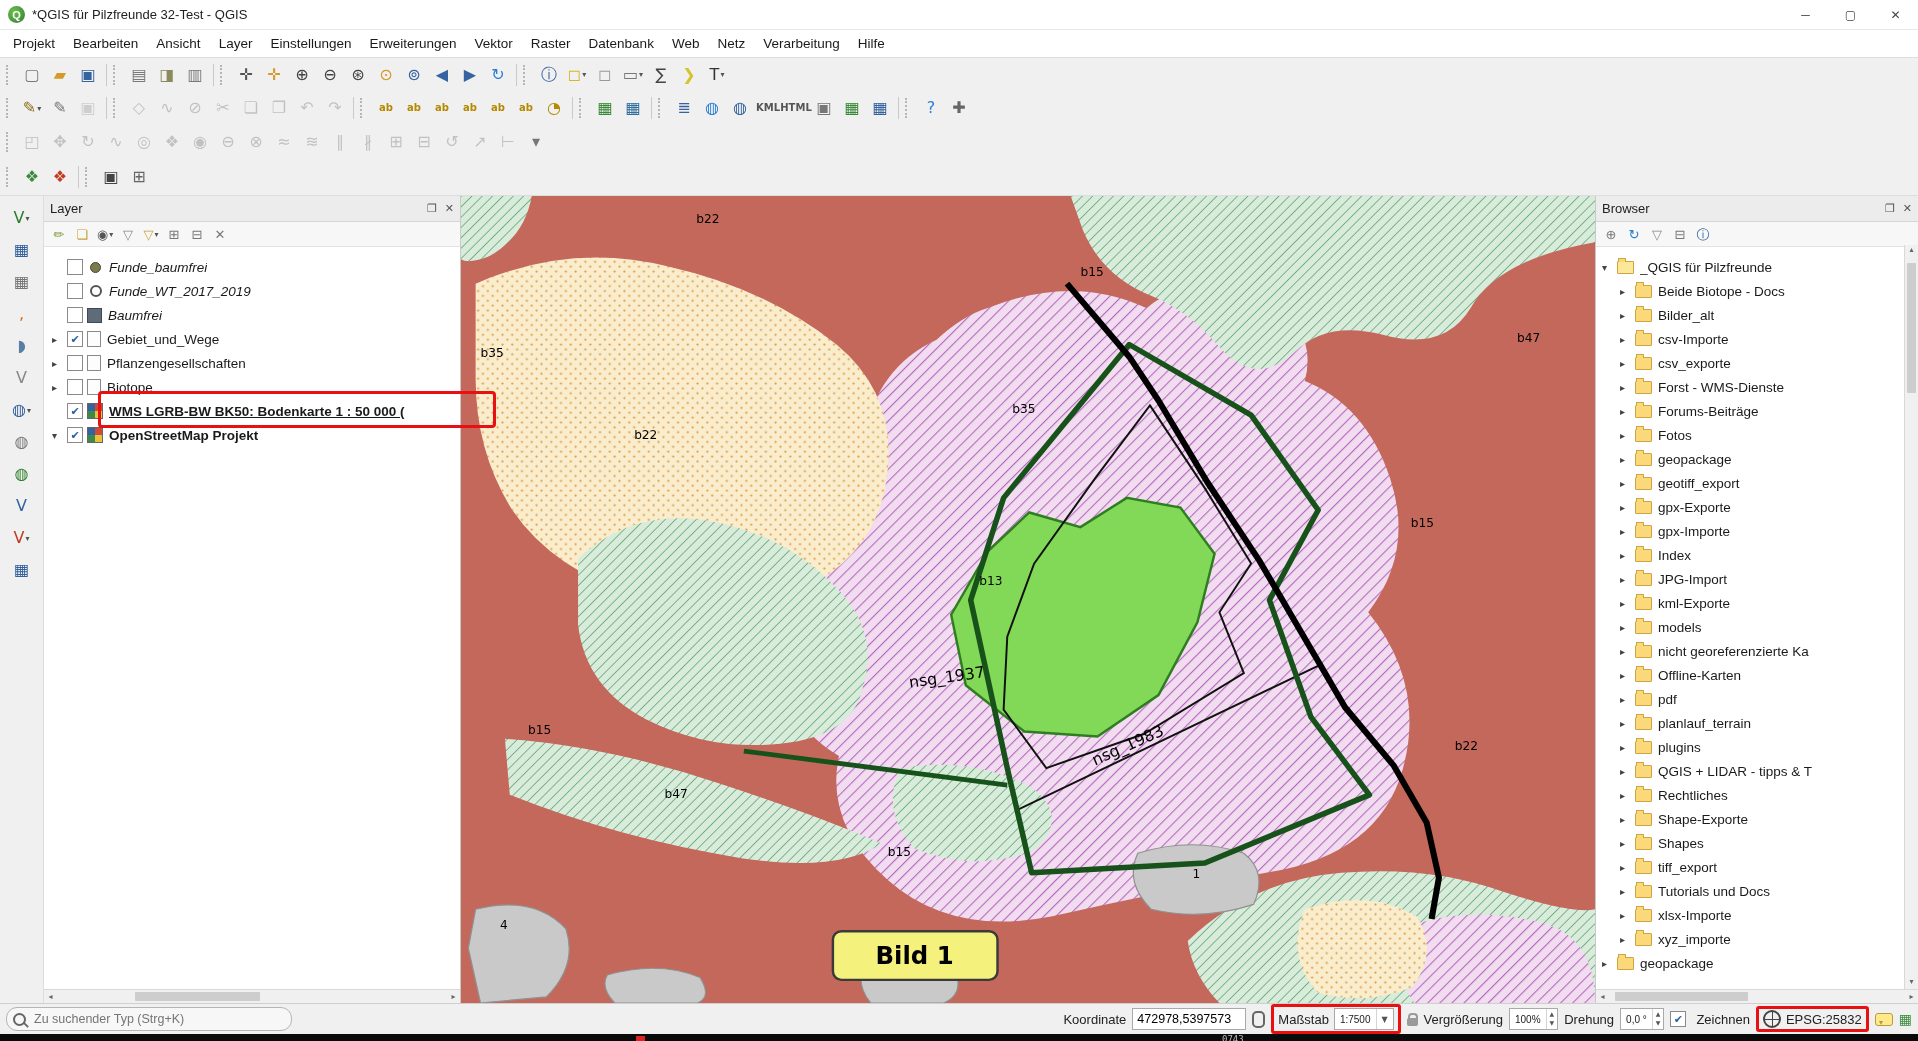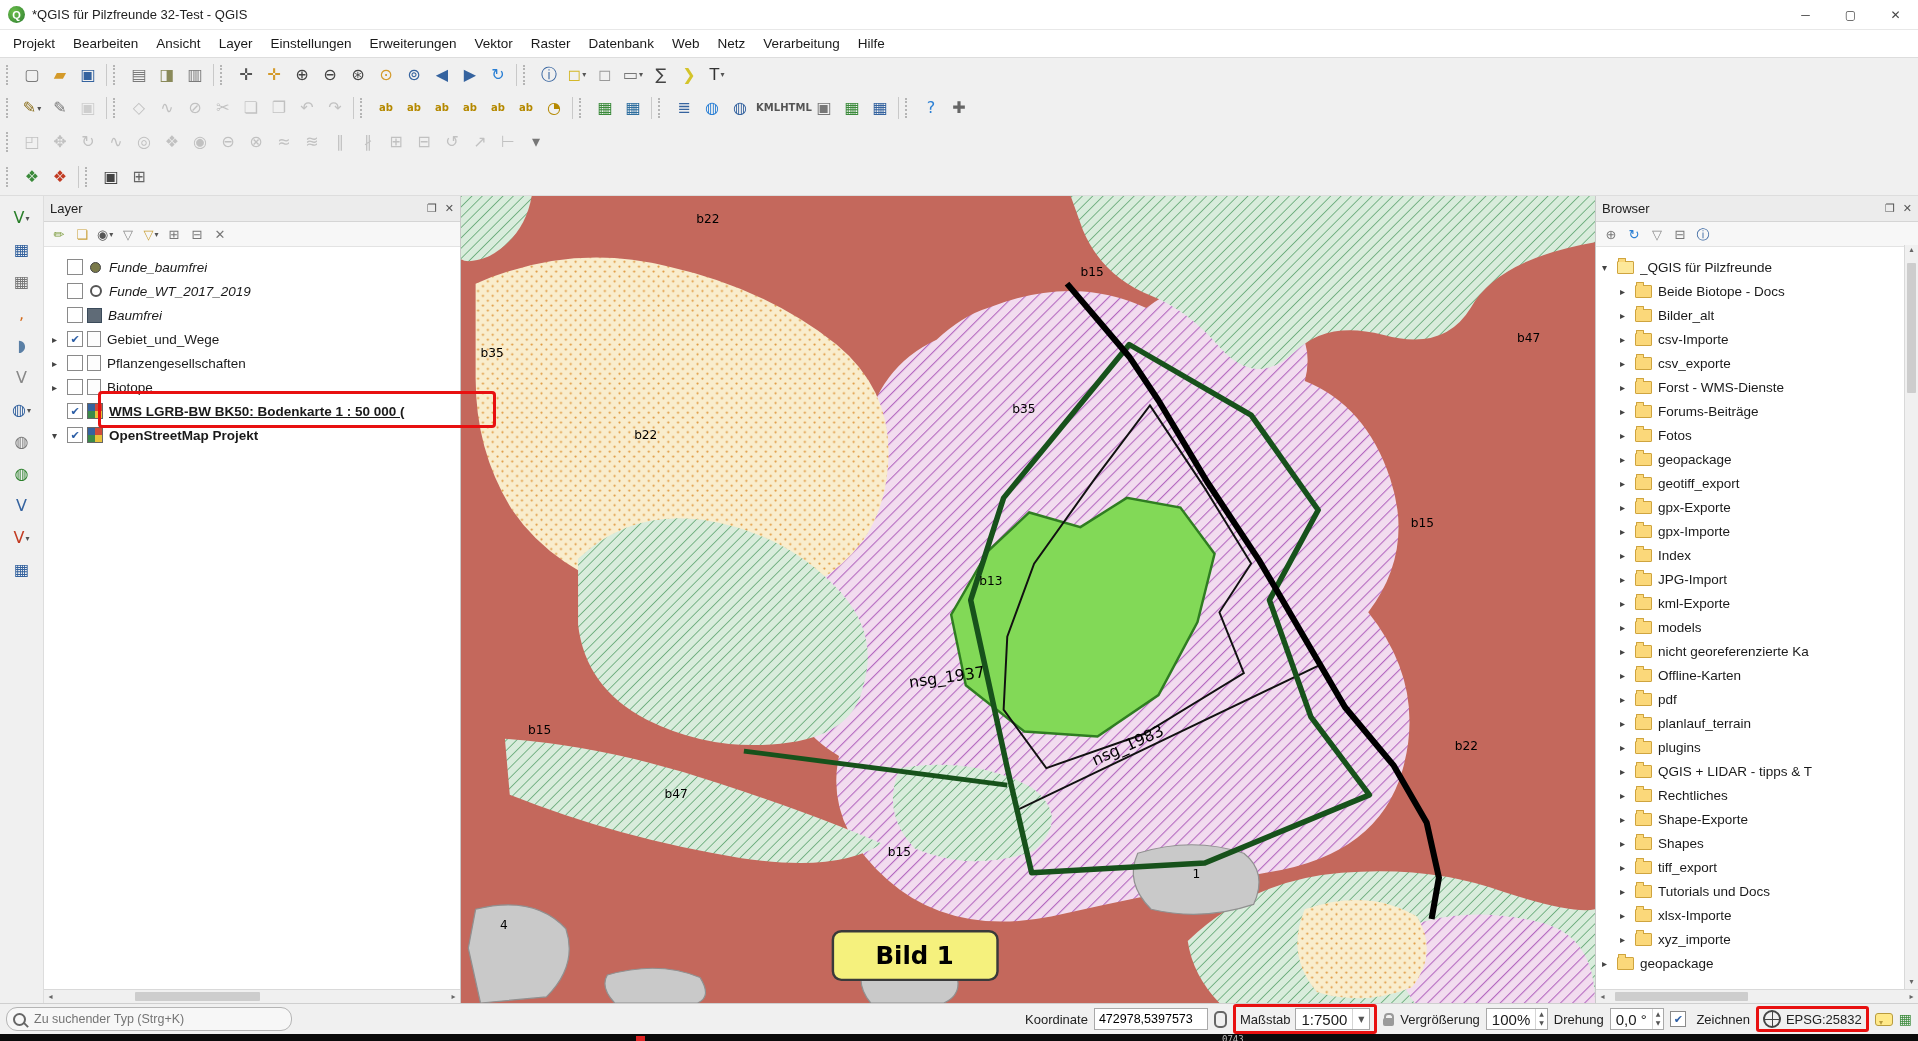--- a/index.html
+++ b/index.html
@@ -80,21 +80,21 @@
   .statusbar{height:30px;background:#f0f0f0;border-top:1px solid #cfcfcf;display:flex;align-items:center;padding:0 6px;gap:6px;font-size:13px;}
   .searchbox{width:272px;height:22px;background:#f7f7f7;border:1px solid #b5b5b5;border-radius:11px;display:flex;align-items:center;padding:0 6px;gap:6px;flex:none;}
   .searchbox input{border:none;background:transparent;outline:none;font-size:12.5px;width:220px;font-family:inherit;color:#404040;}
   .mag{width:9px;height:9px;border:2px solid #666;border-radius:50%;position:relative;flex:none;}
   .mag::after{content:"";position:absolute;width:6px;height:2px;background:#666;transform:rotate(45deg);right:-5px;bottom:-2px;}
   .sb-spacer{flex:1;}
   .sb-label{color:#222;flex:none;}
   .sbinput{height:20px;border:1px solid #a9a9a9;background:#fff;font-size:12.5px;padding:0 4px;font-family:inherit;}
   .mouseicon{width:9px;height:13px;border:2px solid #666;border-radius:5px;flex:none;}
   .combo,.spin{display:flex;align-items:center;border:1px solid #a9a9a9;background:#fff;height:20px;}
-  .combo .val,.spin .val{padding:0 5px;font-size:15px;}
+  .combo .val,.spin .val{padding:0 5px;font-size:10px;}
   .combo .ca{width:16px;text-align:center;font-size:8px;color:#555;border-left:1px solid #d5d5d5;align-self:stretch;display:flex;align-items:center;justify-content:center;font-family:"DejaVu Sans",sans-serif;}
   .spin .arrows{display:flex;flex-direction:column;border-left:1px solid #d5d5d5;align-self:stretch;}
   .spin .arrows span{font-size:6px;color:#555;padding:1px 3px;line-height:1.2;font-family:"DejaVu Sans",sans-serif;}
   .lock{width:11px;height:8px;background:#9a9a9a;border-radius:2px;position:relative;margin-top:5px;flex:none;}
   .lock::before{content:"";position:absolute;top:-5px;left:1px;width:6px;height:5px;border:2px solid #9a9a9a;border-bottom:none;border-radius:4px 4px 0 0;}
   .globe{width:14px;height:14px;border-radius:50%;border:2px solid #444;position:relative;flex:none;}
   .globe::before{content:"";position:absolute;left:50%;top:0;bottom:0;border-left:1px solid #444;}
   .globe::after{content:"";position:absolute;top:50%;left:0;right:0;border-top:1px solid #444;}
   .balloon{width:16px;height:11px;background:#ffe98a;border:1px solid #b89b3e;border-radius:3px;position:relative;flex:none;}
   .balloon::after{content:"";position:absolute;bottom:-4px;left:3px;border:4px solid transparent;border-top-color:#b89b3e;border-left-width:2px;border-right-width:2px;}

